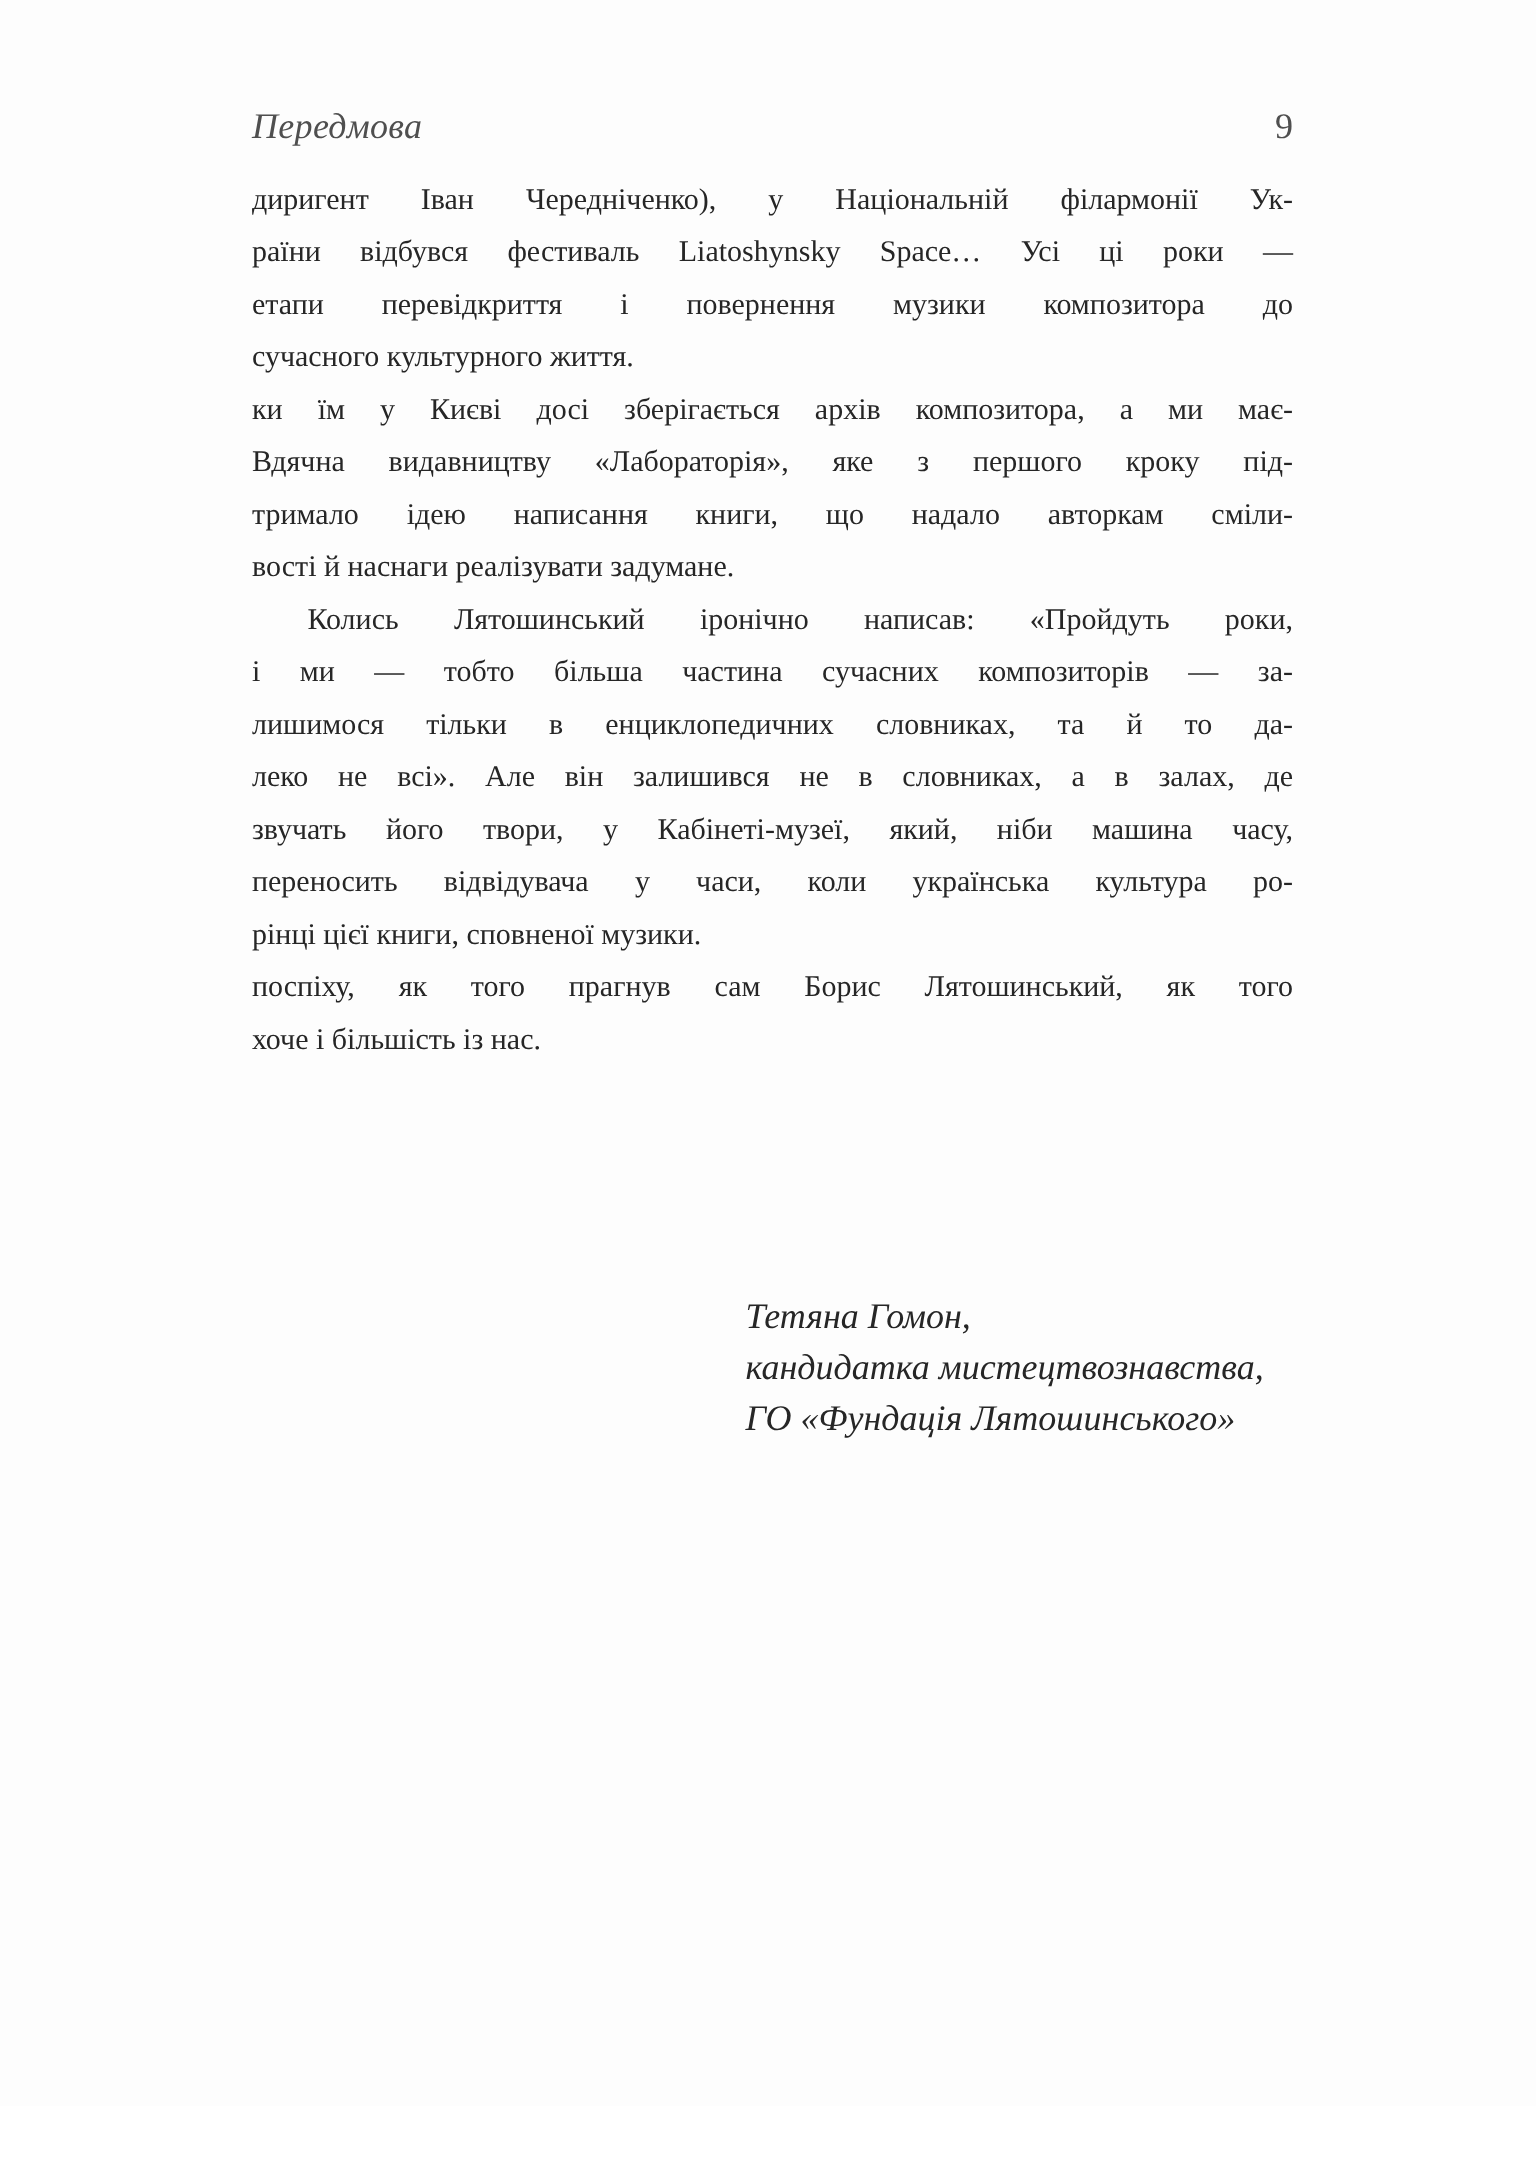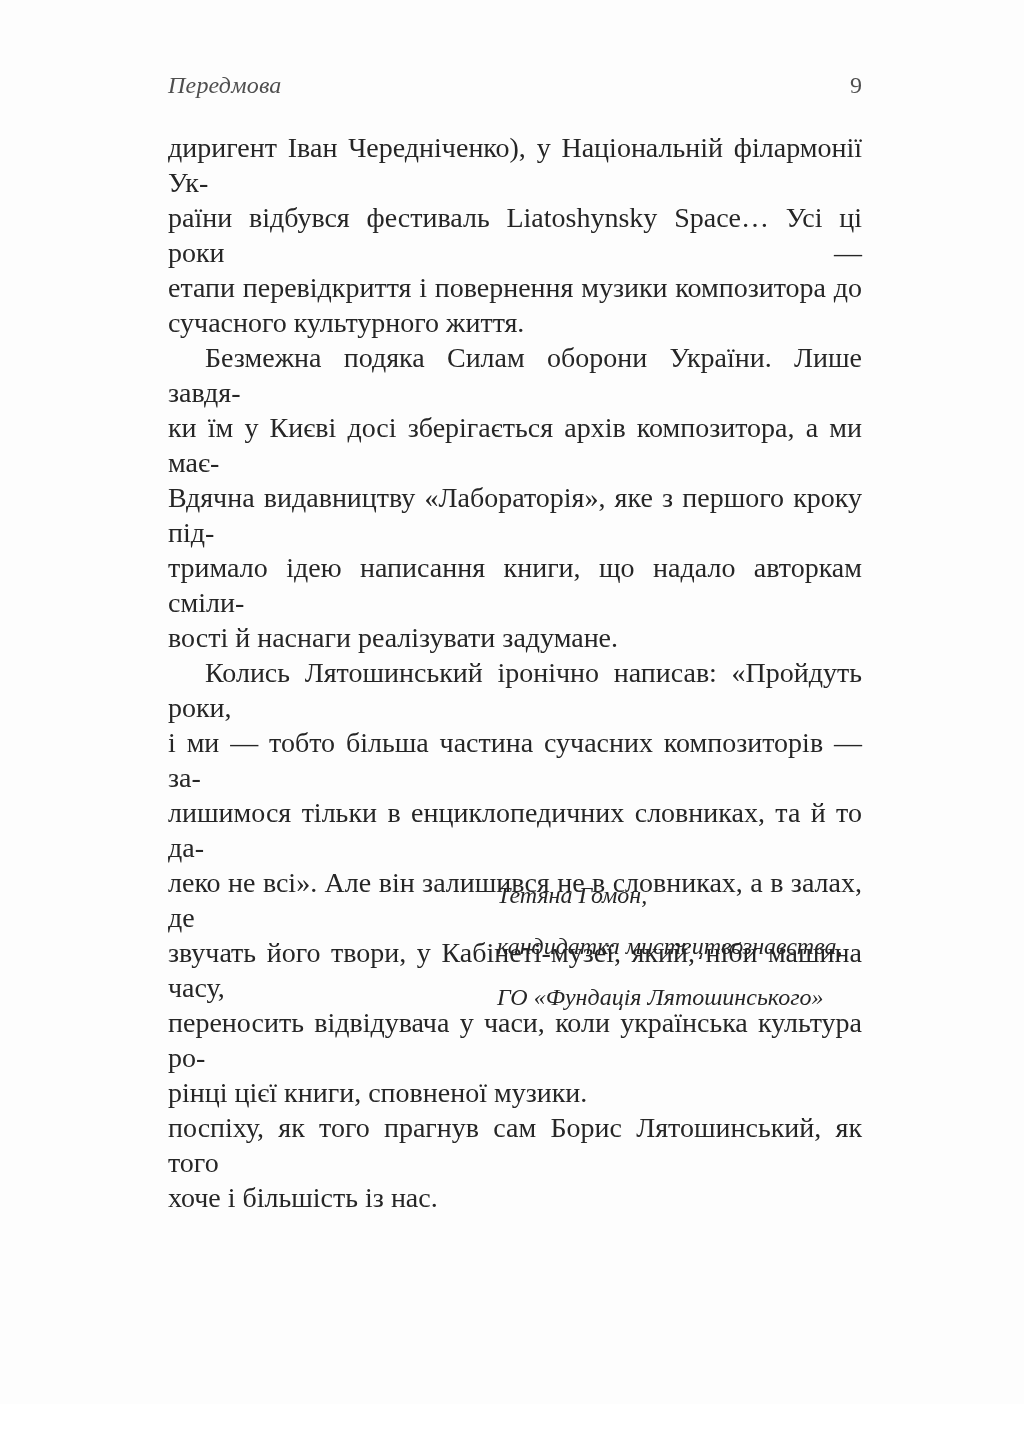--- a/index.html
+++ b/index.html
@@ -20,62 +20,61 @@
     justify-content: space-between;
     align-items: baseline;
     font-size: 24px;
     color: var(--header-color, #4f4f4f);
   }
   .running-head .title { font-style: italic; letter-spacing: 0.2px; }
   .running-head .pagenum { font-style: normal; }
   .body-text {
     position: absolute;
     left: 168px;
-    top: 130px;
+    top: 116px;
     width: 694px;
-    font-size: 28px;
+    font-size: 20px;
     line-height: 35px;
     color: var(--text-color, #262626);
   }
   .line {
     text-align: justify;
     text-align-last: justify;
   }
   .line.last { text-align-last: left; }
   .line.first-indent { text-indent: 37px; }
   .signature {
     position: absolute;
     left: 497px;
     top: 861px;
     font-size: 24px;
     line-height: 34px;
     font-style: italic;
     color: var(--text-color, #2a2a2a);
   }
-  .signature .sig-line { text-align: left; margin-top: 17px; }
+  .signature .sig-line { text-align: left; }
 </style>
 </head>
 <body>
 
 <div class="page">
 
   <div class="running-head">
     <span class="title">Передмова</span>
     <span class="pagenum">9</span>
   </div>
 
   <div class="body-text" id="body-text">
       <div>
         <div class="line">диригент Іван Чередніченко), у Національній філармонії Ук-</div>
         <div class="line">раїни відбувся фестиваль Liatoshynsky Space… Усі ці роки —</div>
         <div class="line">етапи перевідкриття і повернення музики композитора до</div>
         <div class="line last">сучасного культурного життя.</div>
       </div>
       <div>
-        <div class="line first-indent">Безмежна подяка Силам оборони України. Лише завдя-</div>
         <div class="line">ки їм у Києві досі зберігається архів композитора, а ми має-</div>
         <div class="line">Вдячна видавництву «Лабораторія», яке з першого кроку під-</div>
         <div class="line">тримало ідею написання книги, що надало авторкам сміли-</div>
         <div class="line last">вості й наснаги реалізувати задумане.</div>
       </div>
       <div>
         <div class="line first-indent">Колись Лятошинський іронічно написав: «Пройдуть роки,</div>
         <div class="line">і ми — тобто більша частина сучасних композиторів — за-</div>
         <div class="line">лишимося тільки в енциклопедичних словниках, та й то да-</div>
         <div class="line">леко не всі». Але він залишився не в словниках, а в залах, де</div>

